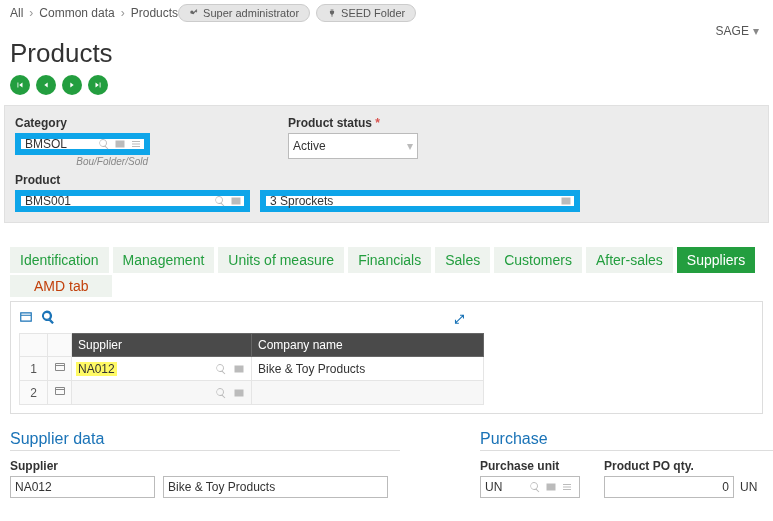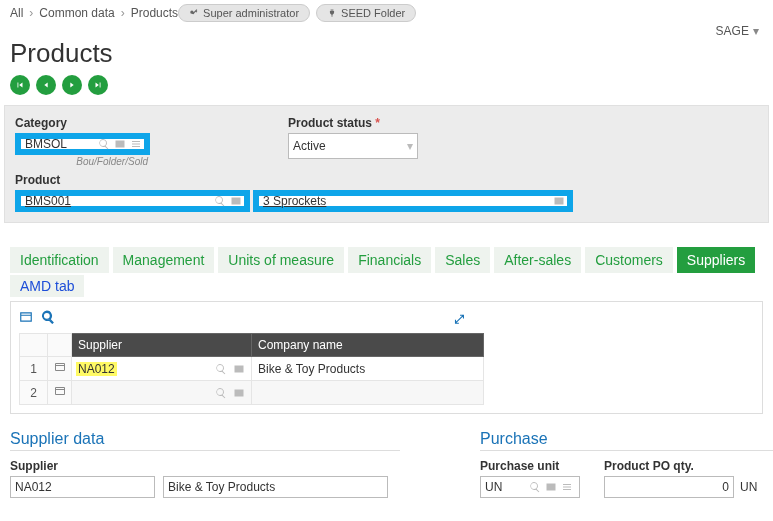--- a/index.html
+++ b/index.html
@@ -27,21 +27,21 @@
   .ico-slot { width: 16px; height: 16px; display: inline-flex; align-items: center; justify-content: center; color: #bbb; }
   .ico-slot svg { width: 12px; height: 12px; fill: #bbb; }
   .hint { font-style: italic; color: #888; font-size: 10px; text-align: right; padding-right: 2px; margin-top: 1px;}
   .dropdown { display: flex; align-items: center; justify-content: space-between; border: 1px solid #bbb; background: #fff; height: 26px; padding: 0 4px; width: 130px; }
   .dropdown .chev { color: #bbb; }
   .hl { background: #fffa65; display: inline-block; padding: 0 2px;}
   .tabs { display: flex; flex-wrap: wrap; gap: 4px; padding: 24px 10px 0 10px; text-align: right; }
   .tab { background: #eef3ee; color: #239e3f; padding: 5px 10px; font-size: 14px; cursor: pointer; }
   .tab.active { background: #239e3f; color: #fff; }
   .sub-tab-row { padding: 2px 10px 4px 10px; }
-  .sub-tab { background: #eef3ee; color: #1d4ed8; padding: 3px 10px; font-size: 14px; display: inline-block; }
+  .sub-tab { background: #eef3ee; color: #c2410c; padding: 3px 24px; font-size: 14px; display: inline-block; }
   .panel { border: 1px solid #ddd; margin: 0 10px 10px 10px; padding: 8px; }
   .panel-tools { display: flex; justify-content: space-between; align-items: center; }
   .tool-left { display: flex; gap: 8px; }
   .tool-ico { color: #1a73b7; cursor: pointer; }
   .tool-ico svg { width: 14px; height: 14px; fill: #1a73b7; }
   .expand { color: #1a73b7; cursor: pointer; font-weight: bold; margin-right: 290px;}
   table.grid { border-collapse: collapse; width: 465px; margin-top: 6px; }
   table.grid th { background: #4a4a4a; color: #fff; font-weight: normal; text-align: left; padding: 4px 6px; font-size: 12px; border: 1px solid #666;}
   table.grid td { border: 1px solid #e5e5e5; padding: 0; height: 24px; vertical-align: middle; }
   .row-num { width: 28px; text-align: center; color: #555; background: #fafafa;}
@@ -144,21 +144,21 @@
         <span>Product status</span> <span class="req-star">*</span>
       </div>
       <div class="dropdown">
         <span>Active</span>
         <span class="chev">▾</span>
       </div>
     </div>
   </div>
   <div class="field-group" style="margin-top: 6px;">
     <div class="field-label">Product</div>
-    <div style="display:flex; gap:3px;text-decoration:underline;">
+    <div style="display:flex; gap:10px;">
       <div class="input-wrap" style="width: 235px;">
         <span class="val hl">BMS001</span>
         <span style="flex:1"></span>
         <span class="ico-slot">
             <svg viewBox="0 0 24 24">
               <path d="M10 2a8 8 0 015.3 13.9l5.4 5.4-1.4 1.4-5.4-5.4A8 8 0 1110 2zm0 2a6 6 0 100 12 6 6 0 000-12z"></path>
             </svg>
           </span>
         <span class="ico-slot">
             <svg viewBox="0 0 24 24">
@@ -177,22 +177,22 @@
     </div>
   </div>
 </div>
 
 <div class="tabs">
   <div class="tab">Identification</div>
   <div class="tab">Management</div>
   <div class="tab">Units of measure</div>
   <div class="tab">Financials</div>
   <div class="tab">Sales</div>
+  <div class="tab">Customers</div>
   <div class="tab">After-sales</div>
-  <div class="tab">Customers</div>
   <div class="tab active">Suppliers</div>
 </div>
 <div class="sub-tab-row">
   <div class="sub-tab">AMD tab</div>
 </div>
 
 <div class="panel">
   <div class="panel-tools">
     <div class="tool-left">
       <span class="tool-ico"><svg viewBox="0 0 24 24">

